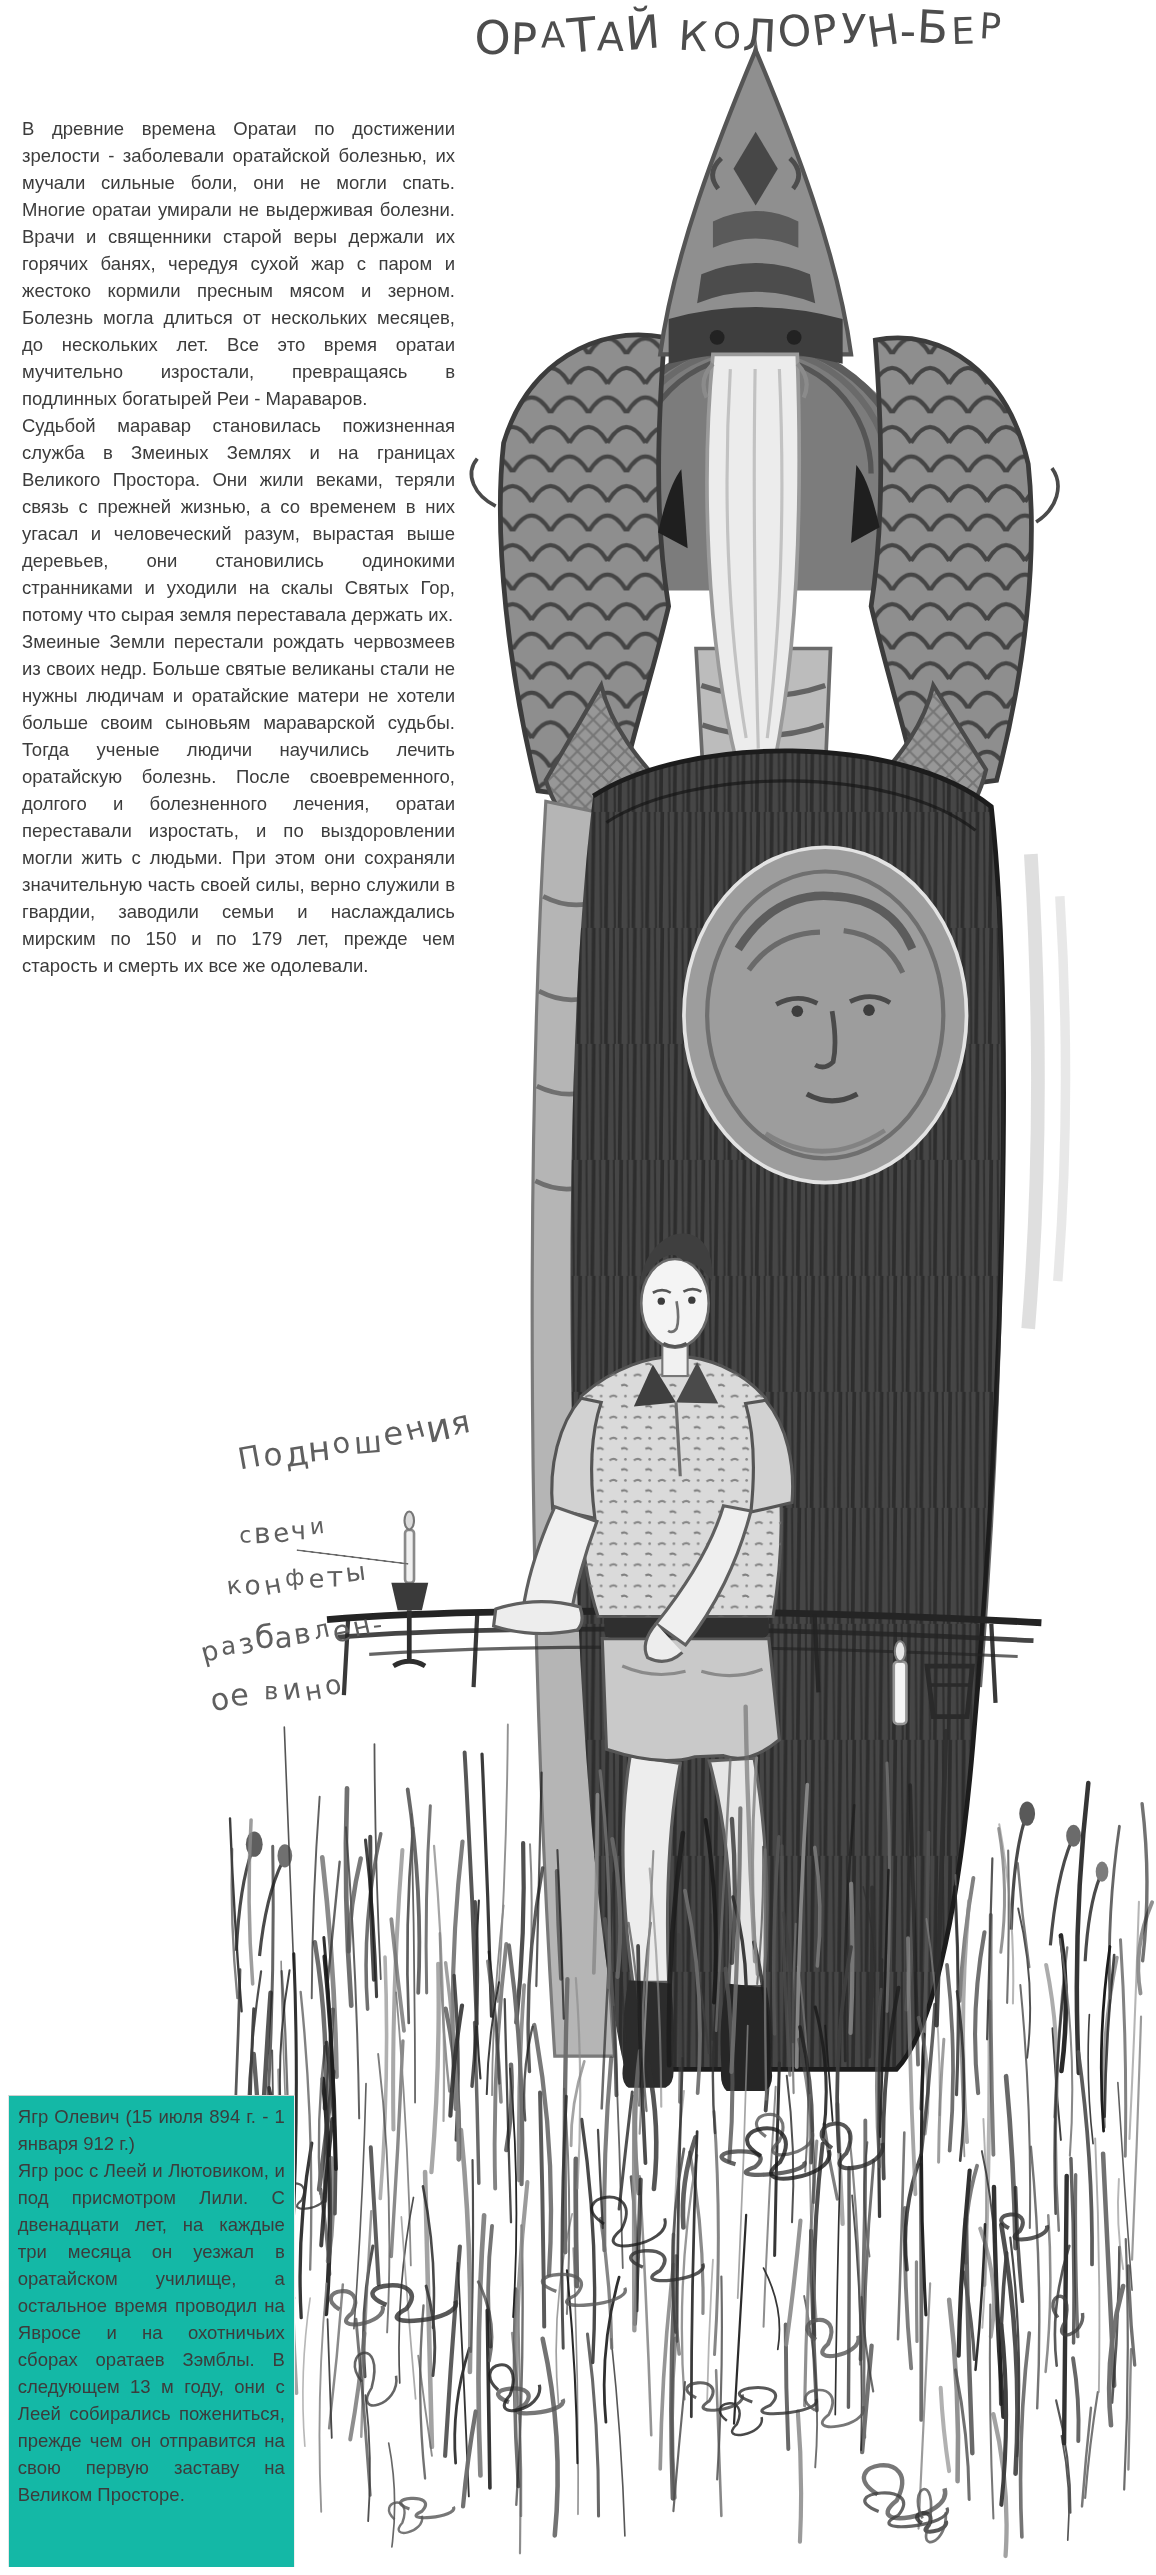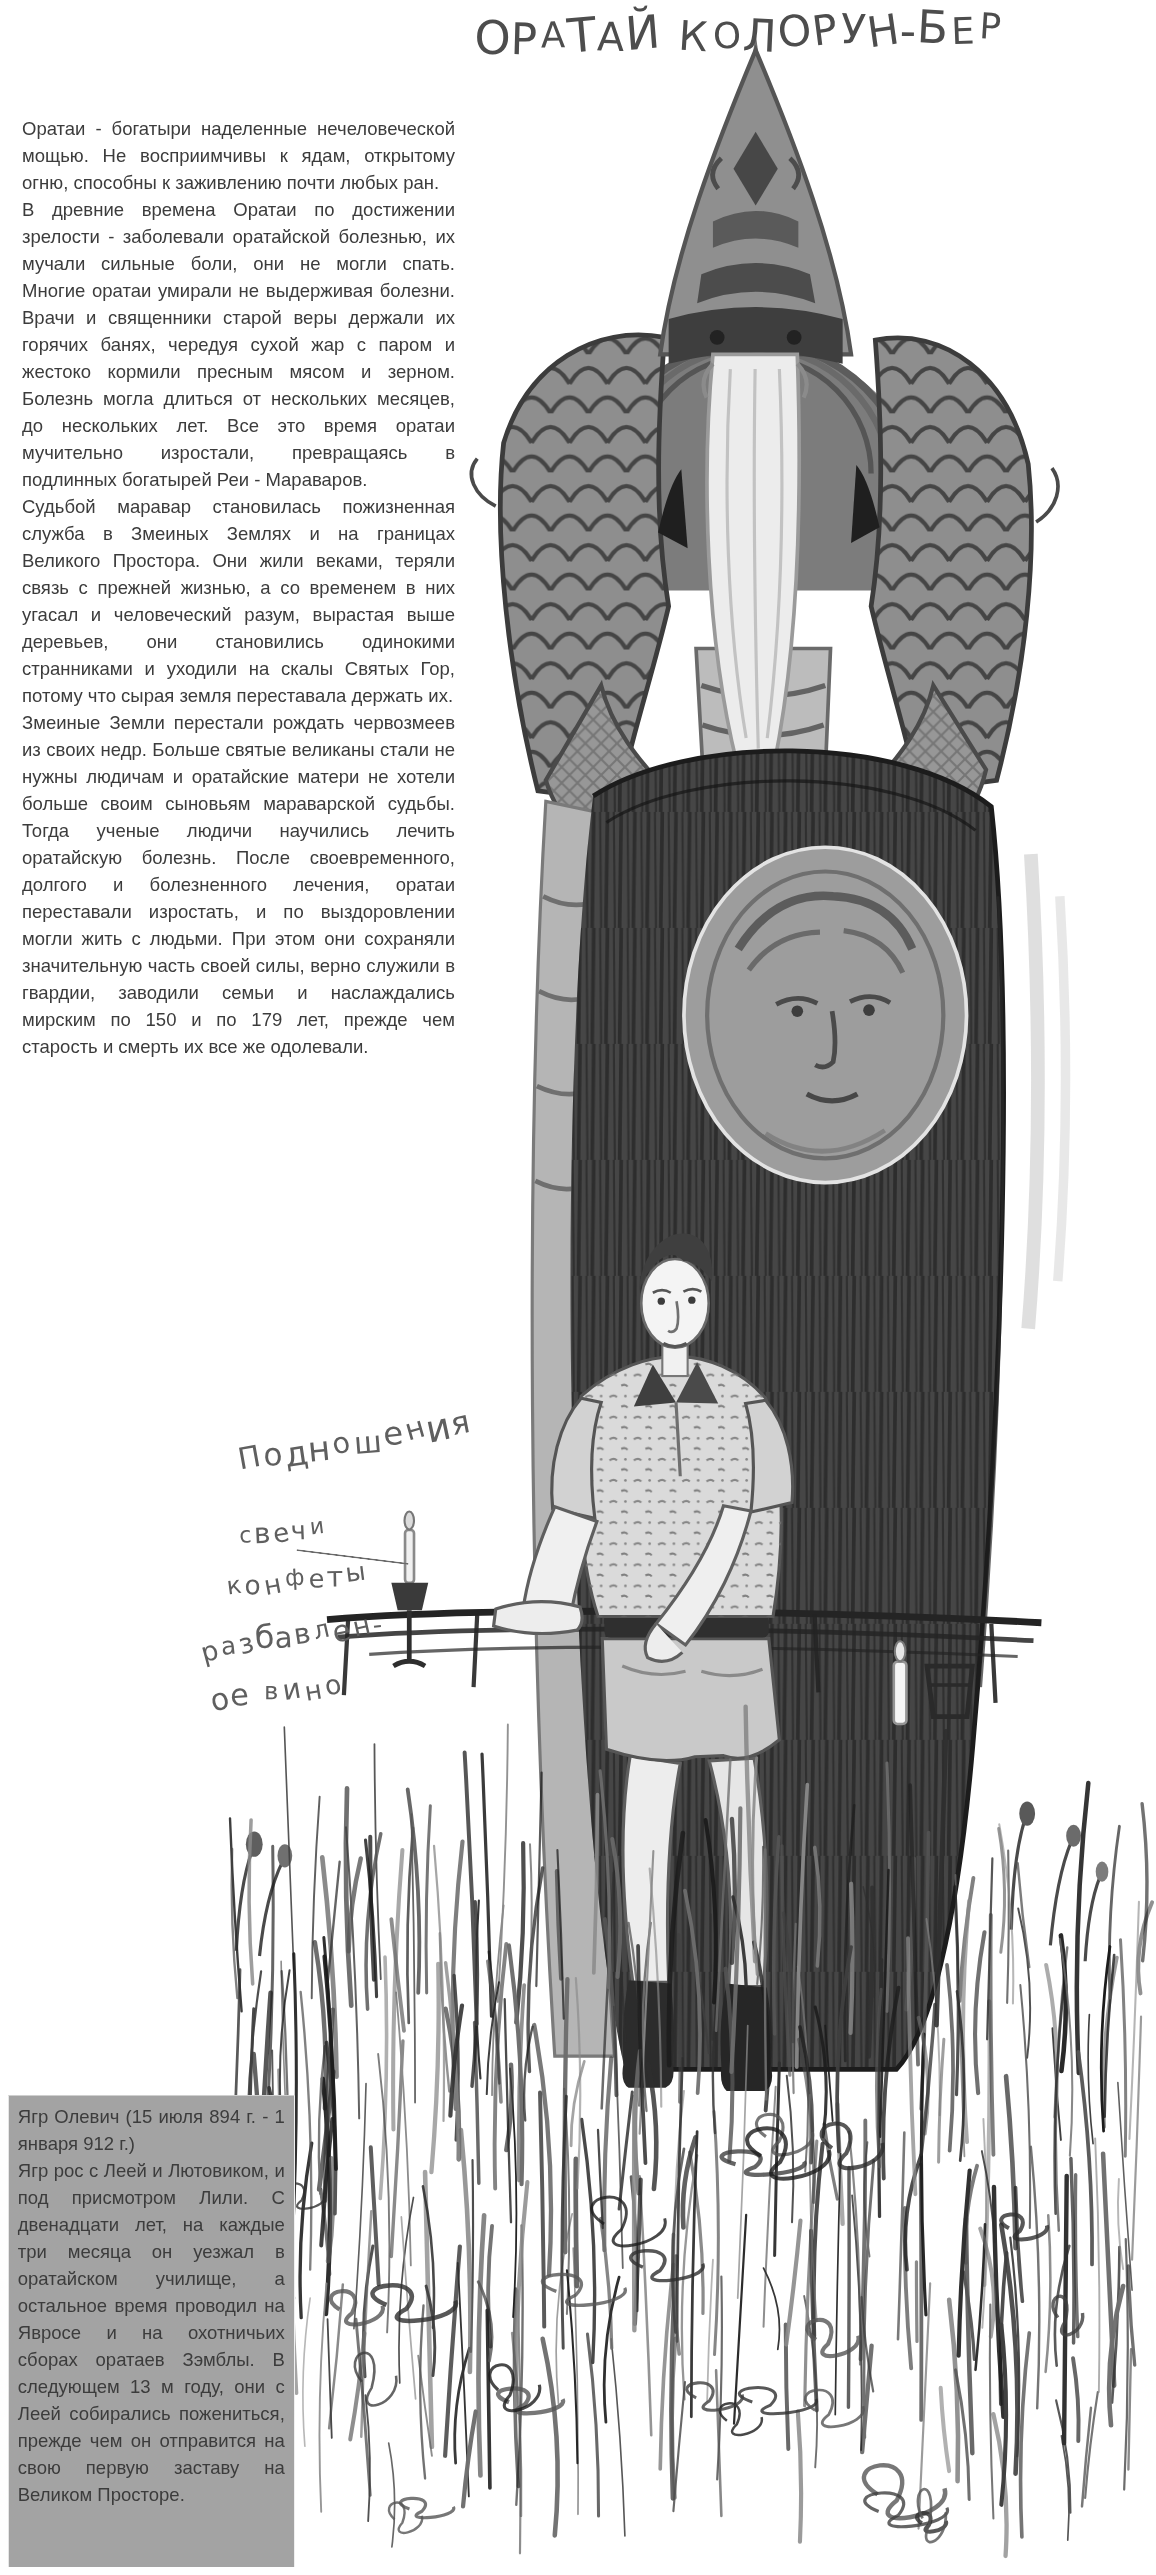--- a/index.html
+++ b/index.html
@@ -3,21 +3,21 @@
 <meta charset="utf-8">
 <style>
   html,body{margin:0;padding:0;background:#ffffff;}
   body{width:1157px;height:2576px;position:relative;overflow:hidden;
        font-family:"Liberation Sans",sans-serif;}
   #art{position:absolute;left:0;top:0;width:1157px;height:2576px;}
   .textcol{position:absolute;left:22px;top:115px;width:433px;color:#3c3c3c;
            font-size:18.5px;line-height:27px;text-align:justify;}
   .textcol p{margin:0;padding:0;}
   .bio-panel{position:absolute;left:8.4px;top:2095px;width:267px;height:464px;
-             background:#a3a3a3;border-top:1.6px solid #cfcfcf;border-left:0.5px solid #e6e6e6;
+             background:#14b8a6;border-top:1.6px solid #cfcfcf;border-left:0.5px solid #e6e6e6;
              border-right:0.5px solid #efefef;padding:7.4px 9.5px 0 8.4px;color:#3c3c3c;
              font-size:18.5px;line-height:27px;text-align:justify;overflow:hidden;}
   .bio-panel p{margin:0;padding:0;}
   .hand{position:absolute;color:#5f5f5f;white-space:nowrap;
         font-family:"DejaVu Sans",sans-serif;font-weight:400;}
   .hand span{display:inline-block;}
   #hw-title{left:477px;top:9.5px;font-size:40px;letter-spacing:3.2px;color:#4d4d4d;
             transform:rotate(-1.2deg);}
   #hw-line0{left:236px;top:1423px;font-size:32px;transform:rotate(-10deg);letter-spacing:2.1px;}
   #hw-line1{left:238px;top:1517px;font-size:25px;transform:rotate(-6deg);letter-spacing:3.2px;}
@@ -581,21 +581,20 @@
       <path d="M1219.1081237792969,4300.196914672852 c-80.97660064697266,-32.69233703613281 80.97660064697266,-52.3077392578125 32.39064025878906,6.5384674072265625 c-64.78128051757812,32.69233703613281 97.17192077636719,19.615402221679688 80.97660064697266,-13.076934814453125" stroke="#2e2e2e" stroke-width="6.5" fill="none" opacity="0.8"></path>
       <path d="M1748.231430053711,4785.897750854492 c-32.68470764160156,-20.500413179397583 32.68470764160156,-32.80066108703613 13.073883056640625,4.100082635879517 c-26.14776611328125,20.500413179397583 39.221649169921875,12.30024790763855 32.68470764160156,-8.200165271759033" stroke="#2e2e2e" stroke-width="7.6" fill="none" opacity="0.8"></path>
       <path d="M732.7960920333862,4371.871846914291 c-93.20549368858337,-38.91624927520752 93.20549368858337,-62.26599884033203 37.28219747543335,7.783249855041504 c-74.5643949508667,38.91624927520752 111.84659242630005,23.34974956512451 93.20549368858337,-15.566499710083008" stroke="#2e2e2e" stroke-width="8.5" fill="none" opacity="0.8"></path>
       <path d="M1749.688584804535,4776.706023216248 c-31.147397756576538,-57.97794923186302 31.147397756576538,-92.76471877098083 12.458959102630615,11.595589846372604 c-24.91791820526123,57.97794923186302 37.376877307891846,34.78676953911781 31.147397756576538,-23.19117969274521" stroke="#555555" stroke-width="5.1" fill="none" opacity="0.8"></path>
     </g>
 </svg>
 
 <div class="hand" id="hw-title"><span style="transform: rotate(1.2deg) translateY(0.1px) scale(1.15);">О</span><span style="transform: rotate(2.8deg) translateY(1.6px) scale(1.09);">Р</span><span style="transform: rotate(0.3deg) translateY(-2.2px) scale(0.89);">А</span><span style="transform: rotate(-3.8deg) translateY(-1.4px) scale(1.18);">Т</span><span style="transform: rotate(2.9deg) translateY(1.1px) scale(0.99);">А</span><span style="transform: rotate(-3.4deg) translateY(-2.5px) scale(1.15);">Й</span><span style="width: 0.45em;"> </span><span style="transform: rotate(4.9deg) translateY(2.2px) scale(1.02);">К</span><span style="transform: rotate(-3.1deg) translateY(2.2px) scale(0.89);">О</span><span style="transform: rotate(3.7deg) translateY(3px) scale(1.12);">Л</span><span style="transform: rotate(-5.4deg) translateY(-1.1px) scale(1.07);">О</span><span style="transform: rotate(-6.2deg) translateY(-1.5px) scale(1.03);">Р</span><span style="transform: rotate(3.8deg) translateY(-1.4px) scale(1.03);">У</span><span style="transform: rotate(-7deg) translateY(0.5px) scale(1.05);">Н</span><span style="transform: rotate(2.1deg) translateY(1.3px) scale(1.14);">-</span><span style="transform: rotate(4.4deg) translateY(-1.7px) scale(1.13);">Б</span><span style="transform: rotate(-1deg) translateY(2.6px) scale(0.92);">Е</span><span style="transform: rotate(4.9deg) translateY(-1.3px) scale(0.89);">Р</span></div>
 
 <div class="textcol">
-  <p>Оратаи - богатыри наделенные нечеловеческой мощью. Не восприимчивы к ядам, открытому огню,  способны к заживлению почти любых ран.</p>
   <p>В древние времена Оратаи по достижении зрелости - заболевали оратайской болезнью, их мучали сильные боли, они не могли спать. Многие оратаи умирали не выдерживая болезни. Врачи и священники старой веры держали их горячих банях, чередуя сухой жар с паром и жестоко кормили пресным мясом и зерном. Болезнь могла длиться от нескольких месяцев, до нескольких лет. Все это время оратаи мучительно изростали, превращаясь в подлинных богатырей Реи - Мараваров.</p>
   <p>Судьбой маравар становилась пожизненная служба в Змеиных Землях и на границах Великого Простора. Они жили веками, теряли связь с прежней жизнью, а со временем в них угасал и человеческий разум, вырастая выше деревьев, они становились одинокими странниками и уходили на скалы Святых Гор, потому что сырая земля переставала держать их.</p>
   <p>Змеиные Земли перестали рождать червозмеев из своих недр. Больше святые великаны стали не нужны людичам и оратайские матери не хотели больше своим сыновьям мараварской судьбы. Тогда ученые людичи научились лечить оратайскую болезнь. После своевременного, долгого и болезненного лечения, оратаи переставали изростать, и по выздоровлении могли жить с людьми. При этом они сохраняли значительную часть своей силы, верно служили в гвардии, заводили семьи и наслаждались мирским по 150 и по 179 лет, прежде чем старость и смерть их все же одолевали.</p>
 </div>
 
 <div class="hand" id="hw-line0"><span style="transform: rotate(-0.2deg) translateY(-3px) scale(0.93);">П</span><span style="transform: rotate(6.1deg) translateY(-1.6px) scale(0.98);">о</span><span style="transform: rotate(1.6deg) translateY(1.5px) scale(1.06);">д</span><span style="transform: rotate(4.3deg) translateY(0.7px) scale(1.07);">н</span><span style="transform: rotate(-5.8deg) translateY(-1.5px) scale(0.9);">о</span><span style="transform: rotate(5.6deg) translateY(3px) scale(0.95);">ш</span><span style="transform: rotate(4.4deg) translateY(-1.7px) scale(1.01);">е</span><span style="transform: rotate(-6deg) translateY(-3px) scale(0.92);">н</span><span style="transform: rotate(-2deg) translateY(0.3px) scale(1.18);">и</span><span style="transform: rotate(-1.1deg) translateY(-0.7px) scale(0.99);">я</span></div>
 <div class="hand" id="hw-line1"><span style="transform: rotate(1.8deg) translateY(-0.5px) scale(0.89);">с</span><span style="transform: rotate(3.6deg) translateY(-0.4px) scale(1.13);">в</span><span style="transform: rotate(-4.6deg) translateY(1.2px) scale(1.04);">е</span><span style="transform: rotate(3.7deg) translateY(0.8px) scale(1.03);">ч</span><span style="transform: rotate(-1.2deg) translateY(-1.7px) scale(0.88);">и</span></div>
 <div class="hw-underline"></div>
 <div class="hand" id="hw-line2"><span style="transform: rotate(-2.4deg) translateY(0.3px) scale(0.97);">к</span><span style="transform: rotate(6.8deg) translateY(2.1px) scale(1.06);">о</span><span style="transform: rotate(-5.6deg) translateY(2.8px) scale(1.06);">н</span><span style="transform: rotate(1.3deg) translateY(-2.4px) scale(0.91);">ф</span><span style="transform: rotate(4.6deg) translateY(1.1px) scale(1.02);">е</span><span style="transform: rotate(3.9deg) translateY(0.9px) scale(1.14);">т</span><span style="transform: rotate(-2.3deg) translateY(-2.4px) scale(1.02);">ы</span></div>
 <div class="hand" id="hw-line3"><span style="transform: rotate(-6.1deg) translateY(2.6px) scale(0.98);">р</span><span style="transform: rotate(2.9deg) translateY(0.1px) scale(0.9);">а</span><span style="transform: rotate(-5.7deg) translateY(0.3px) scale(1.01);">з</span><span style="transform: rotate(6.3deg) translateY(-3px) scale(1.16);">б</span><span style="transform: rotate(6.1deg) translateY(0.7px) scale(1.07);">а</span><span style="transform: rotate(0.3deg) translateY(-0.3px) scale(1.03);">в</span><span style="transform: rotate(-3.8deg) translateY(-1.8px) scale(0.91);">л</span><span style="transform: rotate(-2.4deg) translateY(3.1px) scale(1.07);">е</span><span style="transform: rotate(-3.8deg) translateY(1.3px) scale(0.97);">н</span><span style="transform: rotate(2.9deg) translateY(2.4px) scale(0.96);">-</span></div>

